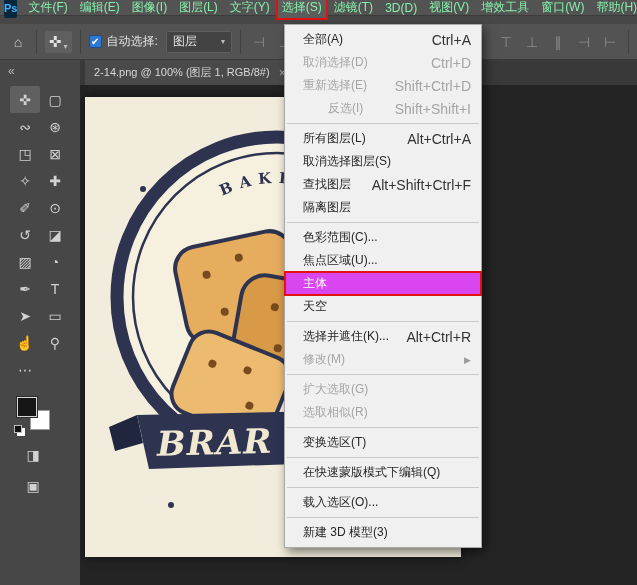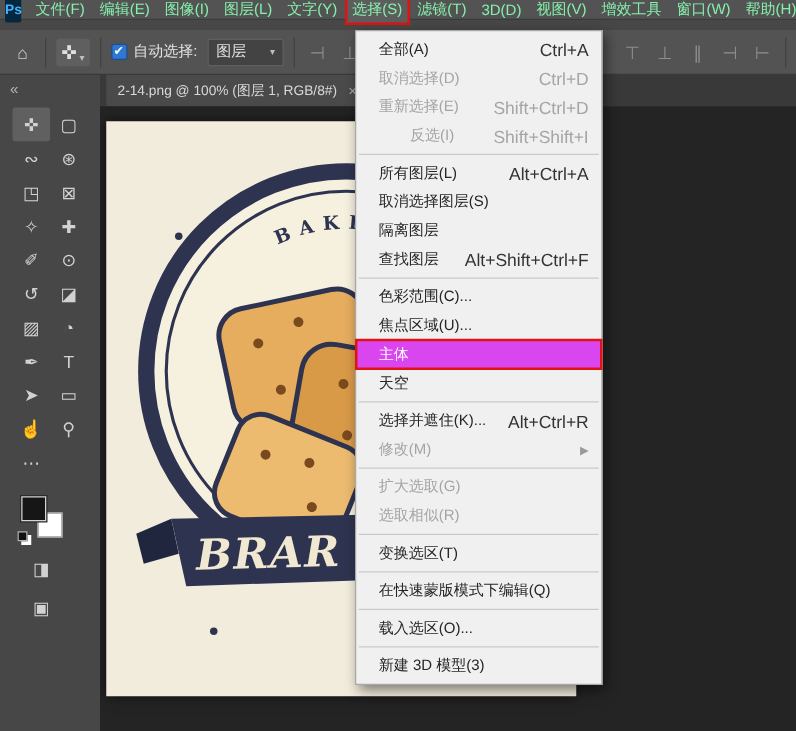--- a/index.html
+++ b/index.html
@@ -15,21 +15,21 @@
 
   
   .optionsbar{position:absolute;left:0;top:24px;width:637px;height:36px;background:#535353;border-bottom:1px solid #3a3a3a;display:flex;align-items:center;gap:8px;padding:0 8px;z-index:5}
   .opt-icon{min-width:20px;height:22px;display:flex;align-items:center;justify-content:center;color:#cfcfcf;font-size:14px}
   .opt-icon.dim{color:#8d8d8d}
   .vsep{width:1px;height:24px;background:#414141}
   .opt-tool{display:flex;align-items:end;gap:2px;color:#e0e0e0;font-size:15px;padding:2px 4px;background:#5f5f5f;border-radius:2px}
   .opt-tool .caret{font-size:8px;color:#bdbdbd;align-self:flex-end}
   .auto-select{display:flex;align-items:center;gap:5px;font-size:12px;color:#e2e2e2}
   .checkbox{width:13px;height:13px;background:#2f78d2;border:1px solid #1d4f8f;border-radius:2px;color:#fff;font-size:10px;line-height:11px;text-align:center}
-  .layer-dd{display:flex;align-items:center;gap:19px;background:#434343;border:1px solid #5f5f5f;border-radius:2px;height:22px;padding:0 6px;font-size:12px;color:#e0e0e0}
+  .layer-dd{display:flex;align-items:center;gap:24px;background:#434343;border:1px solid #5f5f5f;border-radius:2px;height:22px;padding:0 6px;font-size:12px;color:#e0e0e0}
   .layer-dd .caret{font-size:8px;color:#bdbdbd}
   .icon-row{display:flex;align-items:center;gap:6px}
   .spacer{flex:1}
 
   
   .toolspanel{position:absolute;left:0;top:60px;width:80px;bottom:0;background:#474747;z-index:10}
   .collapse{color:#b5b5b5;font-size:12px;padding:4px 0 0 8px;width:26px}
   .tools-grid{display:grid;grid-template-columns:30px 30px;grid-auto-rows:27px;margin:8px 0 0 10px}
   .tool{display:flex;align-items:center;justify-content:center;color:#d2d2d2;font-size:14px;border-radius:2px}
   .tool.selected{background:#606060}
@@ -221,26 +221,26 @@
     </div>
     <div class="menu-separator"></div>
     <div class="menu-item">
       <div class="menu-label" style="display: inline;">所有图层(L)</div>
       <div class="shortcut">Alt+Ctrl+A</div>
     </div>
     <div class="menu-item">
       <div class="menu-label" style="display: inline;">取消选择图层(S)</div>
     </div>
     <div class="menu-item">
-      <div class="menu-label" style="display: inline;">隔离图层</div>
-    </div>
-    <div class="menu-item">
       <div class="menu-label" style="display: inline;">查找图层</div>
       <div class="shortcut">Alt+Shift+Ctrl+F</div>
     </div>
+    <div class="menu-item">
+      <div class="menu-label" style="display: inline;">隔离图层</div>
+    </div>
     <div class="menu-separator"></div>
     <div class="menu-item">
       <div class="menu-label" style="display: inline;">色彩范围(C)...</div>
     </div>
     <div class="menu-item">
       <div class="menu-label" style="display: inline;">焦点区域(U)...</div>
     </div>
     <div class="menu-item highlighted annotated">
       <div class="menu-label" style="display: inline;">主体</div>
     </div>

